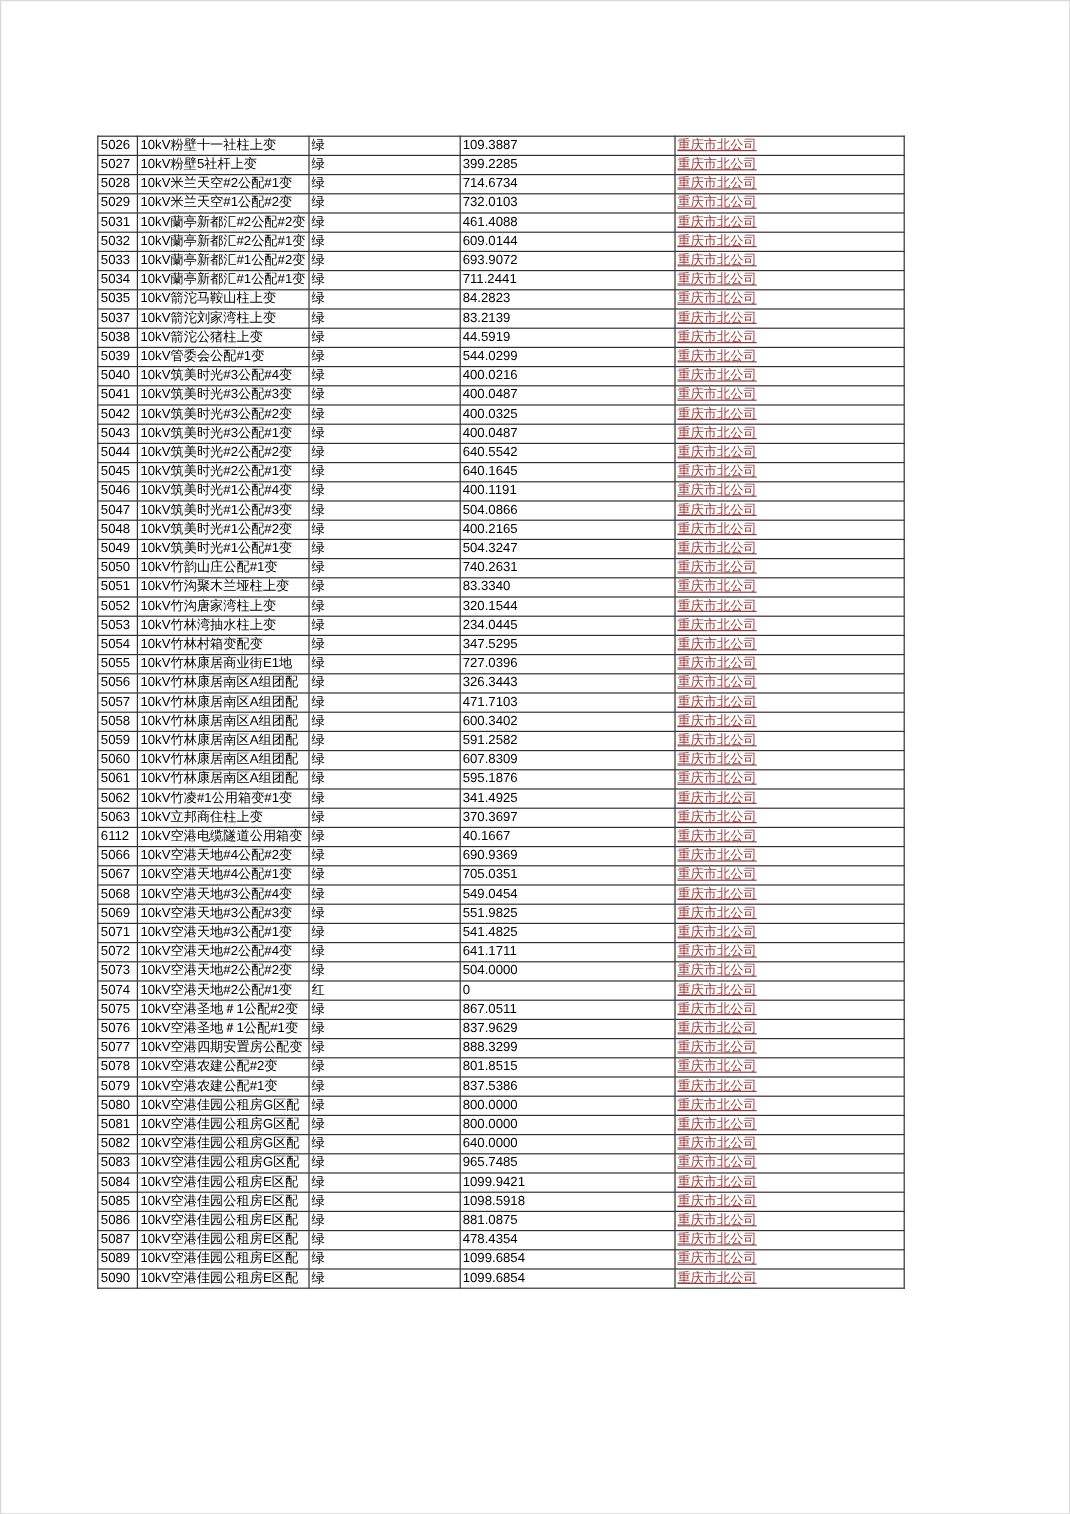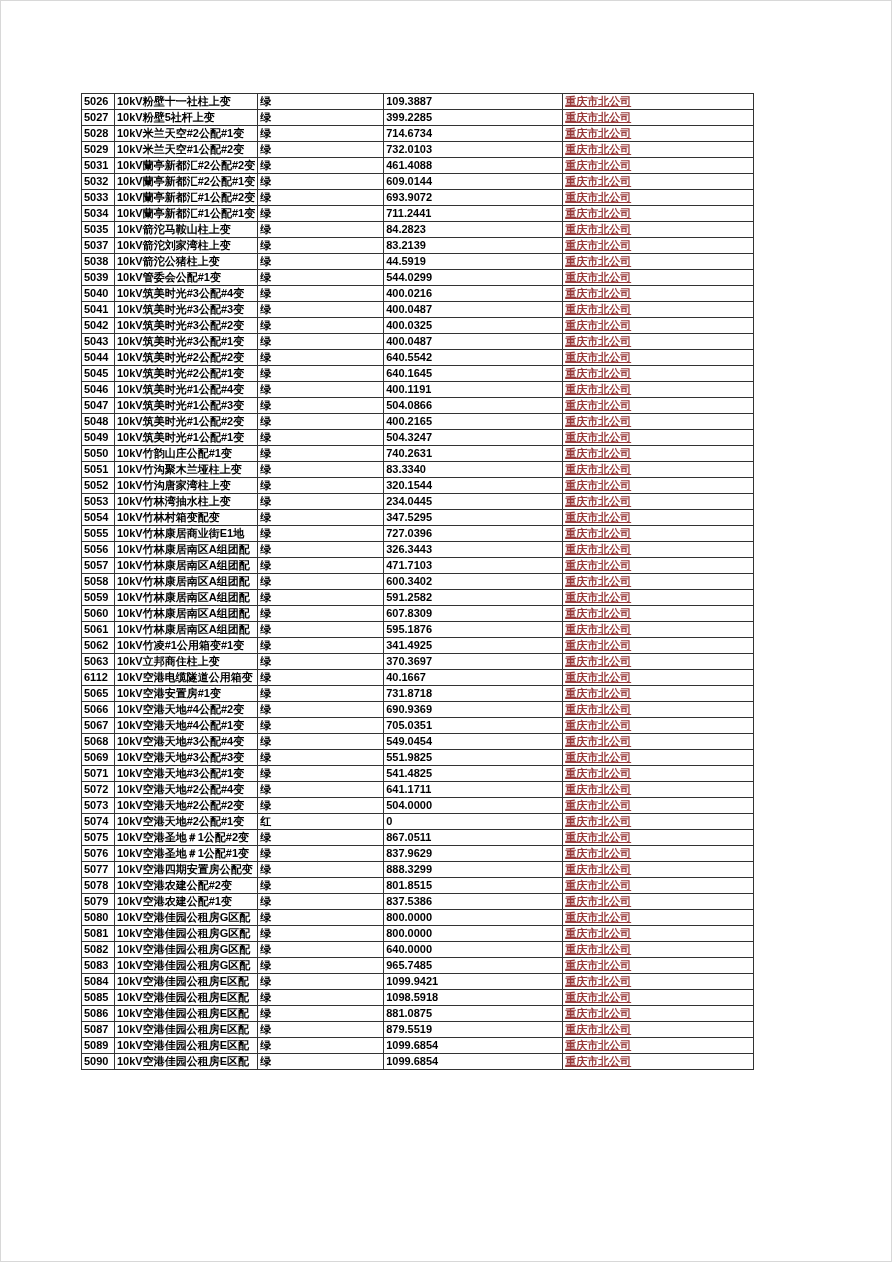--- a/index.html
+++ b/index.html
@@ -13,26 +13,25 @@
     width: 892px;
     height: 1262px;
     background: #ffffff;
     box-sizing: border-box;
     border: 1px solid #d8d8d8;
     overflow: hidden;
   }
   table.data-table {
     position: absolute;
     left: 80px;
-    top: 92px;
+    top: 112px;
     border-collapse: collapse;
     table-layout: fixed;
     font-size: 11px;
     color: #000000;
-    font-weight: bold;
   }
   table.data-table td {
     border: 1px solid #333333;
     height: 15px;
     padding: 0 2px;
     white-space: nowrap;
     overflow: hidden;
     line-height: 15px;
     vertical-align: middle;
   }
@@ -312,27 +311,20 @@
           <td class="cell-company"><span class="link" style="color: rgb(153, 58, 58);">重庆市北公司</span></td>
         </tr>
         <tr>
           <td class="cell-id">6112</td>
           <td class="cell-name">10kV空港电缆隧道公用箱变</td>
           <td class="cell-status">绿</td>
           <td class="cell-value">40.1667</td>
           <td class="cell-company"><span class="link" style="color: rgb(153, 58, 58);">重庆市北公司</span></td>
         </tr>
         <tr>
-          <td class="cell-id">5065</td>
-          <td class="cell-name">10kV空港安置房#1变</td>
-          <td class="cell-status">绿</td>
-          <td class="cell-value">731.8718</td>
-          <td class="cell-company"><span class="link" style="color: rgb(153, 58, 58);">重庆市北公司</span></td>
-        </tr>
-        <tr>
           <td class="cell-id">5066</td>
           <td class="cell-name">10kV空港天地#4公配#2变</td>
           <td class="cell-status">绿</td>
           <td class="cell-value">690.9369</td>
           <td class="cell-company"><span class="link" style="color: rgb(153, 58, 58);">重庆市北公司</span></td>
         </tr>
         <tr>
           <td class="cell-id">5067</td>
           <td class="cell-name">10kV空港天地#4公配#1变</td>
           <td class="cell-status">绿</td>
@@ -462,21 +454,21 @@
           <td class="cell-id">5086</td>
           <td class="cell-name">10kV空港佳园公租房E区配</td>
           <td class="cell-status">绿</td>
           <td class="cell-value">881.0875</td>
           <td class="cell-company"><span class="link" style="color: rgb(153, 58, 58);">重庆市北公司</span></td>
         </tr>
         <tr>
           <td class="cell-id">5087</td>
           <td class="cell-name">10kV空港佳园公租房E区配</td>
           <td class="cell-status">绿</td>
-          <td class="cell-value">879.5519</td>
+          <td class="cell-value">478.4354</td>
           <td class="cell-company"><span class="link" style="color: rgb(153, 58, 58);">重庆市北公司</span></td>
         </tr>
         <tr>
           <td class="cell-id">5089</td>
           <td class="cell-name">10kV空港佳园公租房E区配</td>
           <td class="cell-status">绿</td>
           <td class="cell-value">1099.6854</td>
           <td class="cell-company"><span class="link" style="color: rgb(153, 58, 58);">重庆市北公司</span></td>
         </tr>
         <tr>

